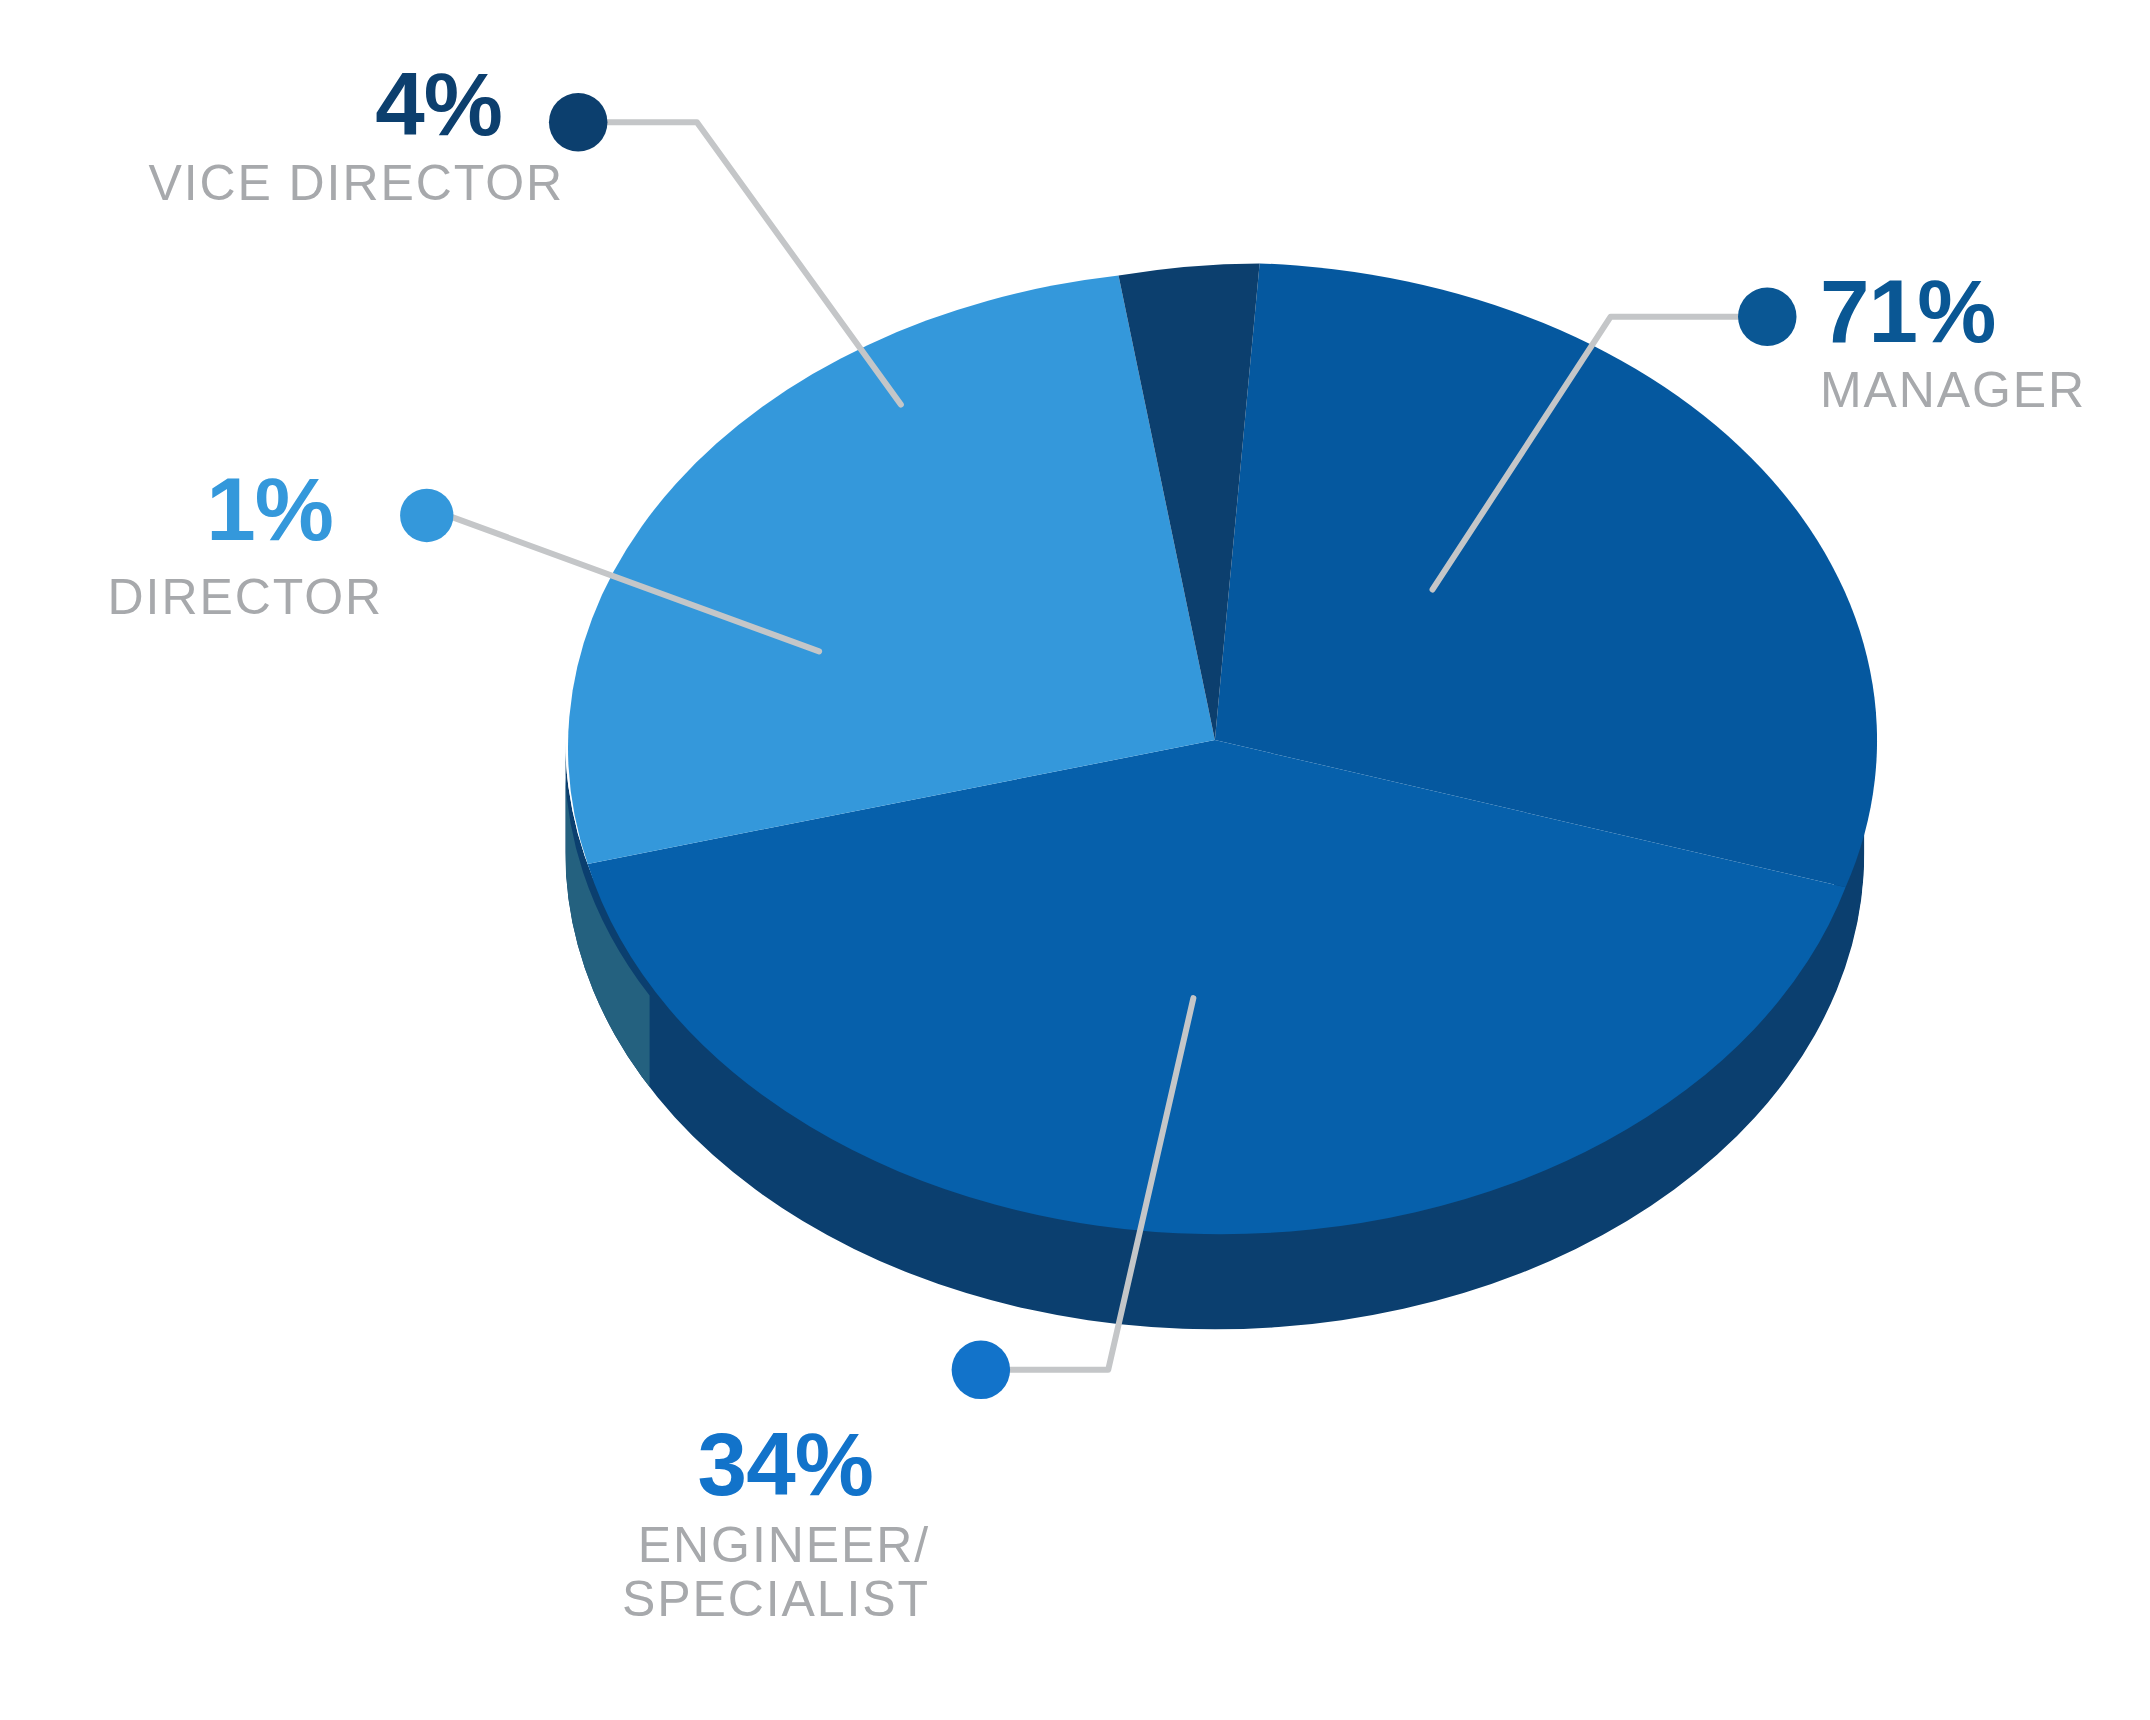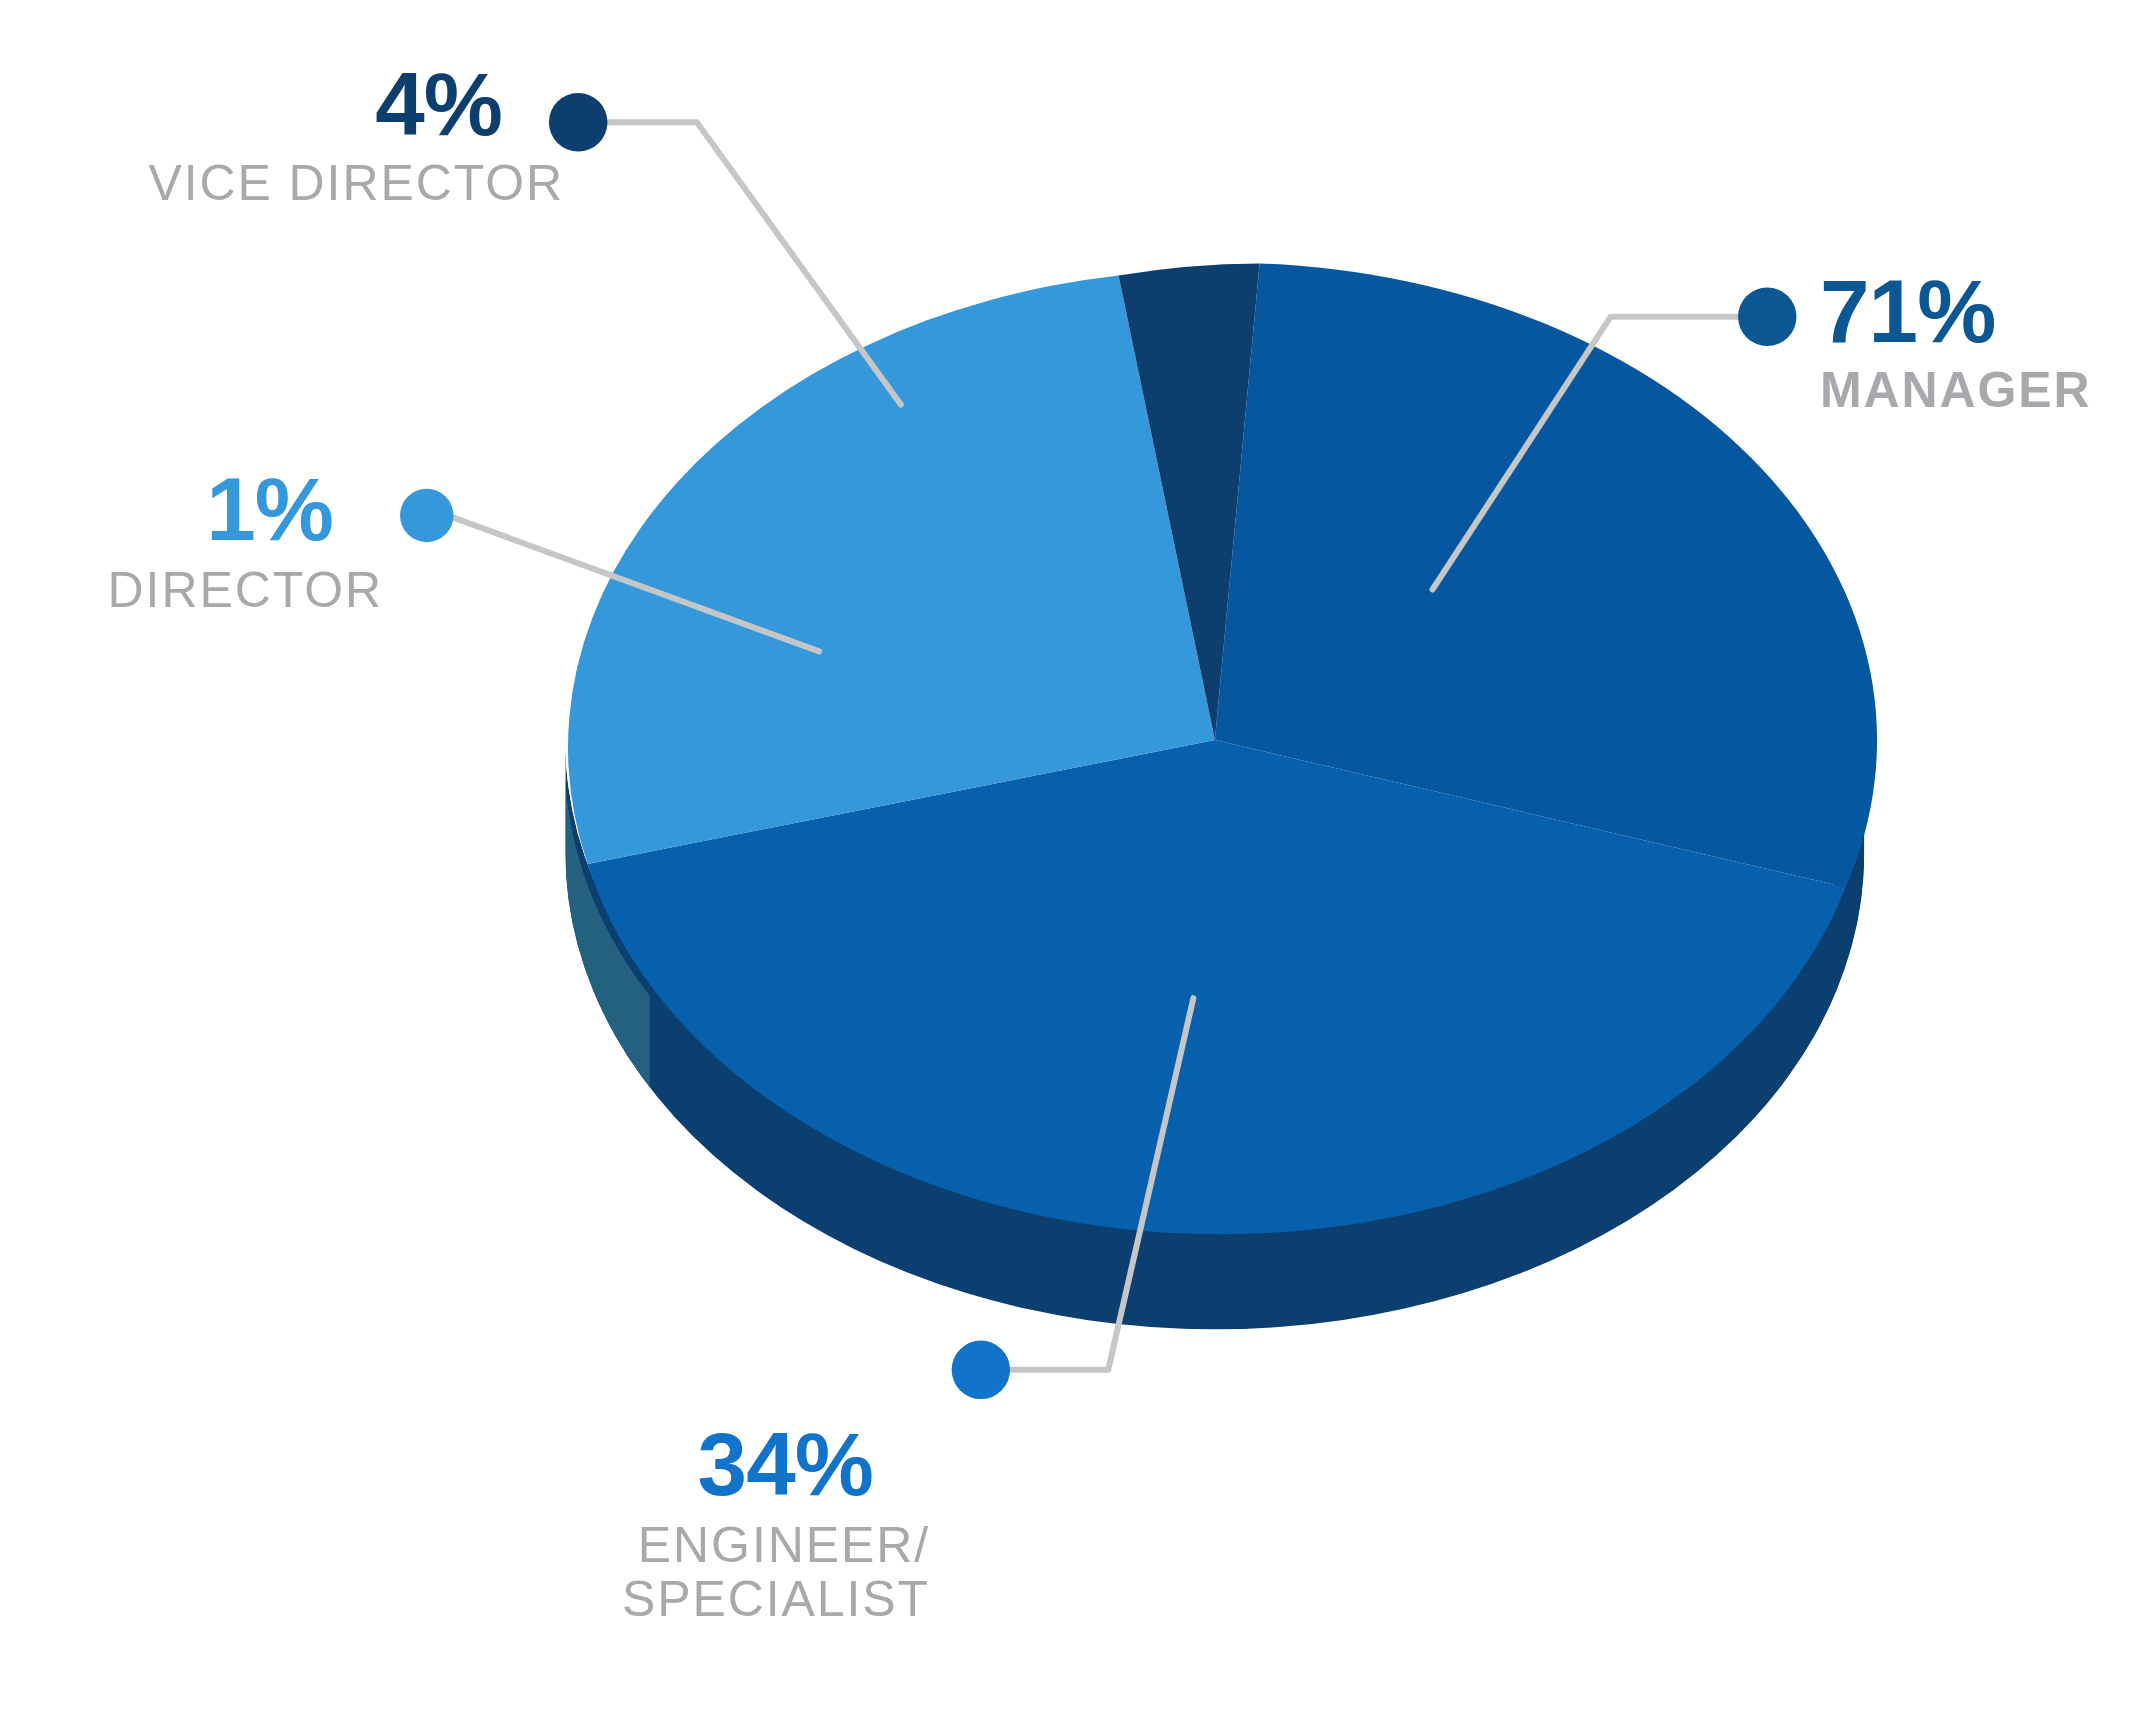--- a/index.html
+++ b/index.html
@@ -13,26 +13,26 @@
   .cat{font-weight:400;font-size:50px;line-height:1.08;letter-spacing:1.9px;color:#a7a9ac;white-space:pre-line;}
 
   
   #lbl-vp{left:82px;top:60px;width:482px;text-align:right;}
   #lbl-vp .pct{color:#0c3f6e;padding-right:62px;}
   #lbl-vp .cat{margin-top:6.9px;}
 
   
   #lbl-dir{left:90px;top:465px;width:293px;text-align:right;}
   #lbl-dir .pct{color:#3498db;padding-right:50px;}
-  #lbl-dir .cat{margin-top:9px;}
+  #lbl-dir .cat{margin-top:16px;}
 
   
   #lbl-mgr{left:1820px;top:267px;width:310px;text-align:left;}
   #lbl-mgr .pct{color:#0a5794;}
-  #lbl-mgr .cat{margin-top:6.9px;font-weight:bold;}
+  #lbl-mgr .cat{margin-top:6.9px;}
 
   
   #lbl-eng{left:551px;top:1420px;width:379px;text-align:right;}
   #lbl-eng .pct{color:#1273ca;padding-right:57px;}
   #lbl-eng .cat{margin-top:8.6px;}
 </style>
 </head>
 <body>
 
 <div id="stage">

